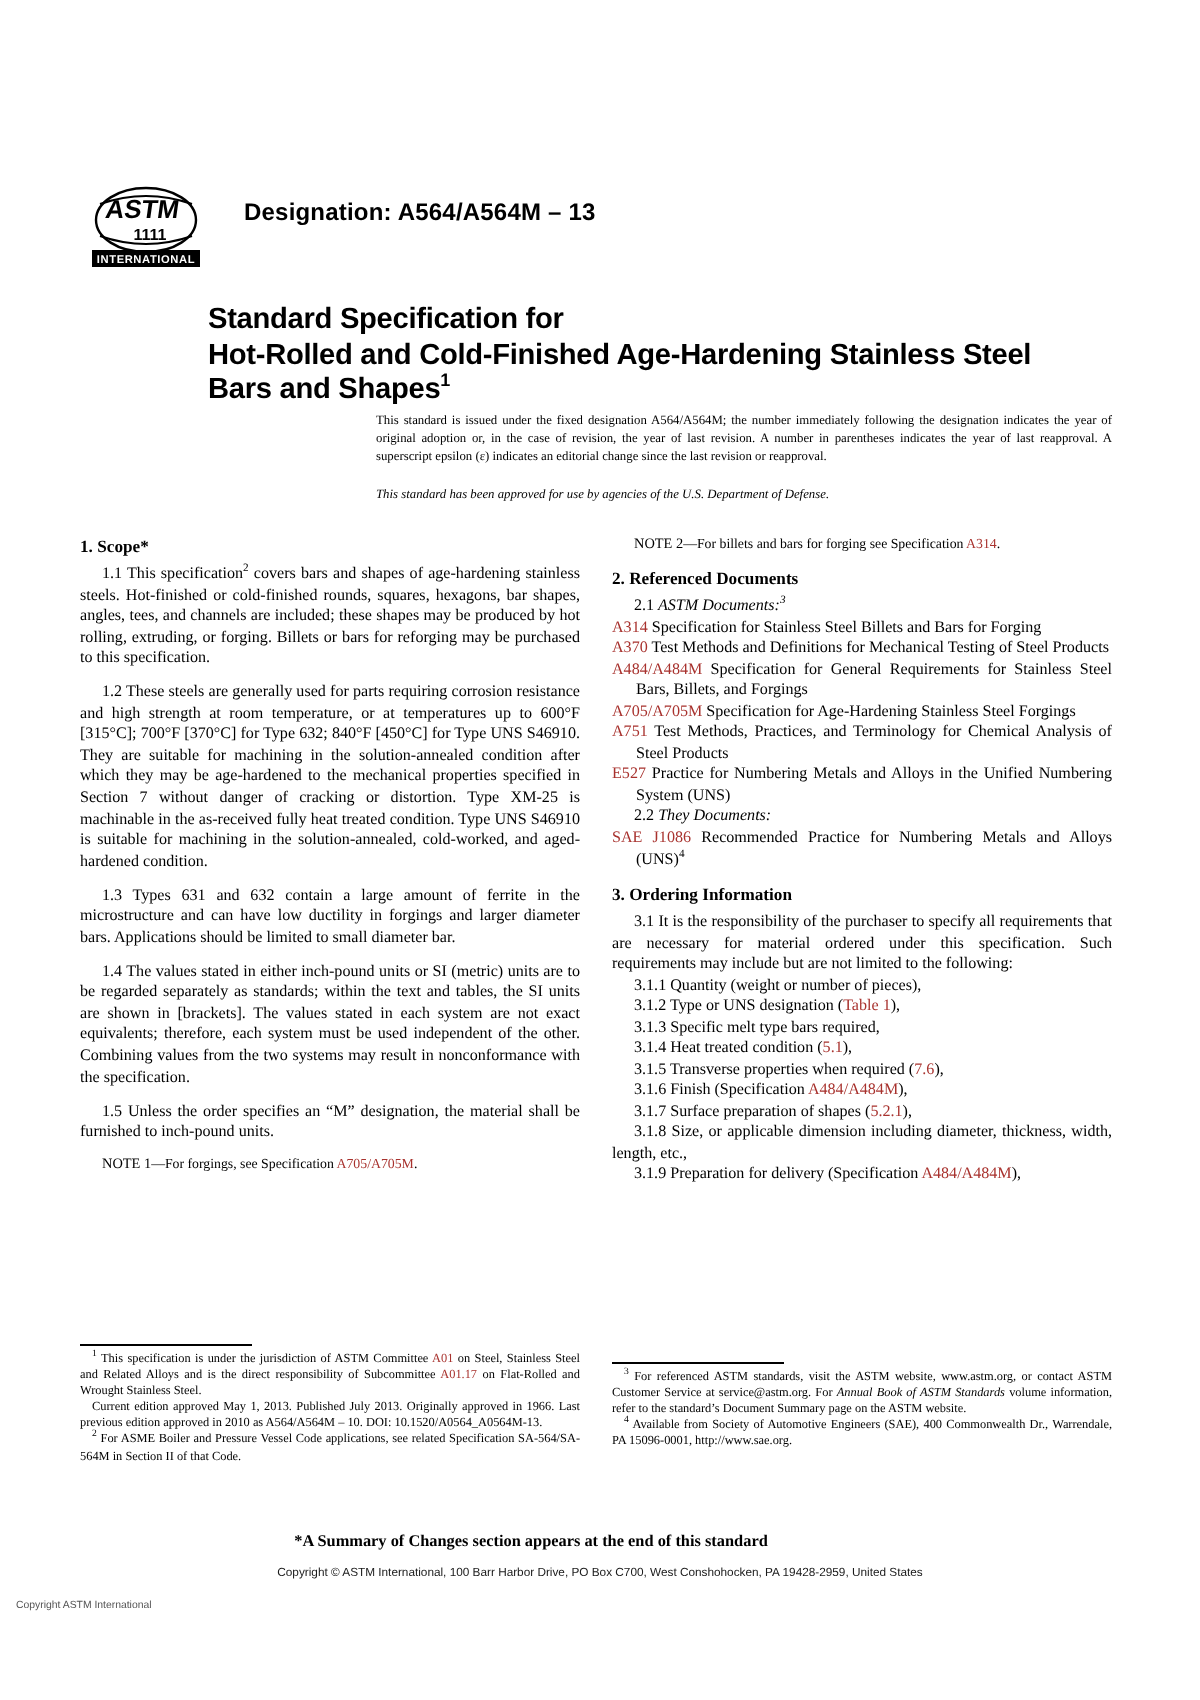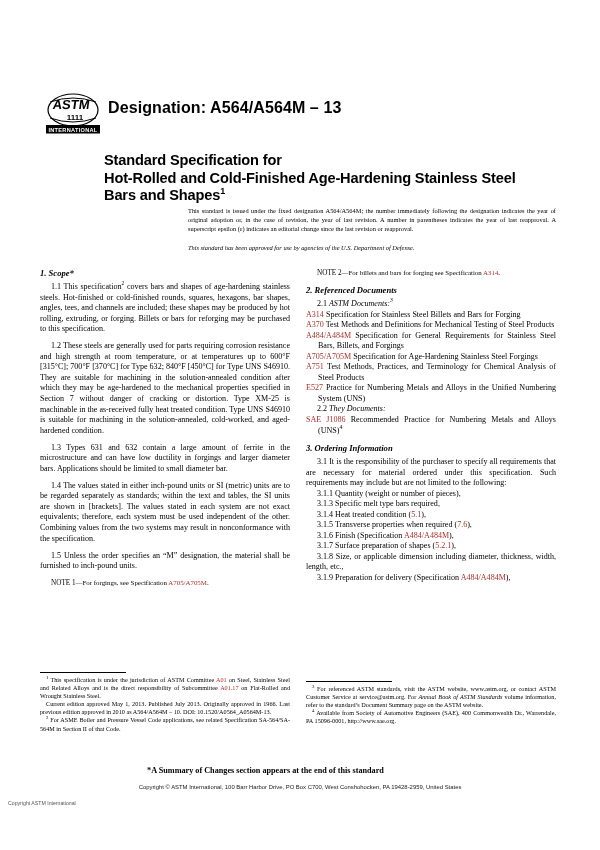--- a/index.html
+++ b/index.html
@@ -28,25 +28,25 @@
   .logo {
     position: absolute;
     left: 0;
     top: 0;
     width: 58px;
     height: 44px;
   }
   .logo svg { display: block; }
   .designation {
     position: absolute;
-    left: 64px;
+    left: 78px;
     top: 7px;
     font-family: "Liberation Sans", sans-serif;
     font-weight: bold;
-    font-size: 16px;
+    font-size: 12px;
     letter-spacing: 0.1px;
     color: #000;
   }
 
   
   .titleblock {
     position: absolute;
     left: 104px;
     top: 152px;
     width: 452px;
@@ -94,21 +94,20 @@
   }
   .col-left  { left: 40px; }
   .col-right { left: 306px; }
 
   h2.sec {
     font-size: 8.6px;
     font-weight: bold;
     margin: 0 0 3px 0;
     text-align: left;
     line-height: 11px;
-    font-style: italic;
   }
   .sec-spacer { height: 7px; }
   p.para {
     margin: 0 0 0 0;
     text-indent: 11px;
     text-align: justify;
     hyphens: auto;
   }
   p.para + p.para { margin-top: 6.5px; }
   .subhead {
@@ -311,20 +310,23 @@
     <div class="sec-spacer"></div>
     <h2 class="sec">3. Ordering Information</h2>
 
     <p class="para">3.1 It is the responsibility of the purchaser to specify all requirements that are necessary for material ordered under this specification. Such requirements may include but are not limited to the following:</p>
 
     <div>
       <p class="subitem">
         <span>3.1.1</span><span> Quantity (weight or number of pieces),</span>
       </p>
       <p class="subitem">
+        <span>3.1.2</span><span> Type or UNS designation (</span><span class="lnk">Table 1</span><span>),</span>
+      </p>
+      <p class="subitem">
         <span>3.1.3</span><span> Specific melt type bars required,</span>
       </p>
       <p class="subitem">
         <span>3.1.4</span><span> Heat treated condition (</span><span class="lnk">5.1</span><span>),</span>
       </p>
       <p class="subitem">
         <span>3.1.5</span><span> Transverse properties when required (</span><span class="lnk">7.6</span><span>),</span>
       </p>
       <p class="subitem">
         <span>3.1.6</span><span> Finish (Specification </span><span class="lnk">A484/A484M</span><span>),</span>

